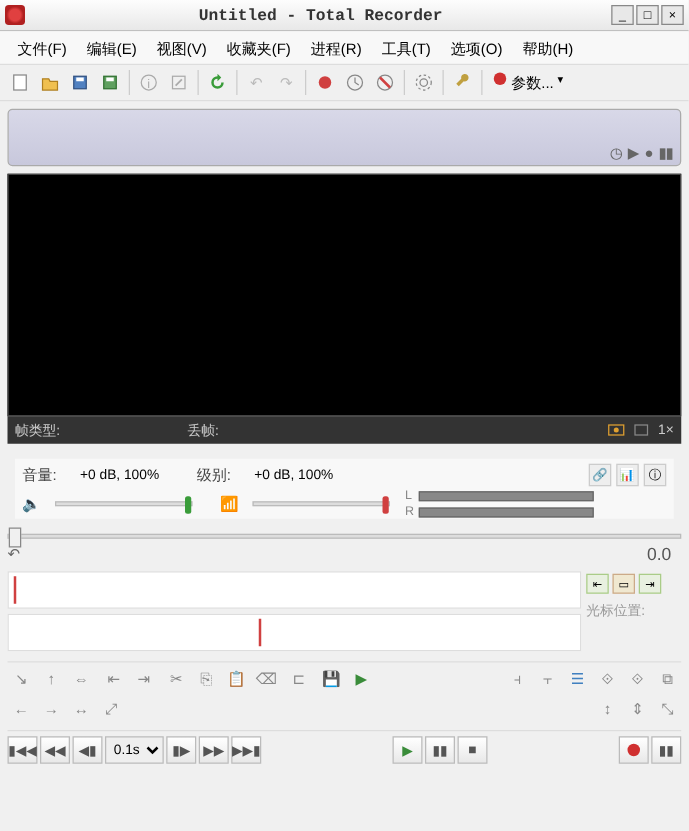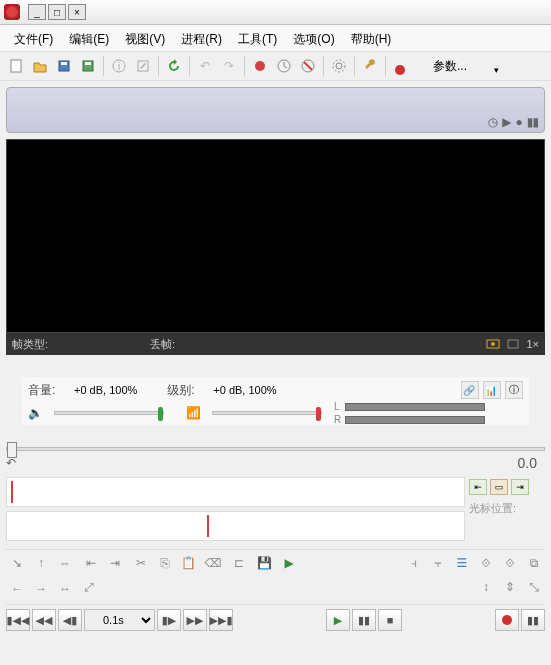--- a/index.html
+++ b/index.html
@@ -6,30 +6,30 @@
 body { width: 551px; height: 665px; font-family: "Microsoft YaHei", Arial, sans-serif; font-size: 12px; background: #f0f0f0; overflow: hidden; }
 .titlebar { height: 25px; background: linear-gradient(#fdfdfd,#e8e8e8); display: flex; align-items: center; padding: 0 4px; border-bottom: 1px solid #c0c0c0; }
 .titlebar .app-icon { width: 16px; height: 16px; margin-right: 6px; background: radial-gradient(circle,#e04040 40%,#b02020 60%); border-radius: 3px; }
 .titlebar .title { flex: 1; text-align: center; font-family: "Courier New", monospace; font-weight: bold; color: #333; font-size: 13px; }
 .titlebar .winbtn { width: 18px; height: 16px; margin-left: 2px; border: 1px solid #888; background: #e8e8e8; display: flex; align-items: center; justify-content: center; font-size: 10px; cursor: pointer; }
 .menubar { display: flex; flex-wrap: wrap; padding: 3px 6px 0; background: #f8f8f8; border-bottom: 1px solid #ddd; }
 .menubar .menu-item { padding: 3px 8px; cursor: pointer; font-size: 12px; }
 .toolbar { display: flex; align-items: center; padding: 3px 4px; background: #f0f0f0; border-bottom: 1px solid #ddd; }
 .toolbar .tbtn { width: 22px; height: 22px; margin: 0 1px; border: 1px solid transparent; display: flex; align-items: center; justify-content: center; cursor: pointer; font-size: 12px; }
 .toolbar .sep { width: 1px; height: 20px; background: #ccc; margin: 0 3px; }
-.param-btn { padding: 2px 6px; display: flex; align-items: flex-end; cursor: pointer; gap: 24px; }
+.param-btn { padding: 2px 6px; display: flex; align-items: flex-start; cursor: pointer; }
 .red-dot { width: 10px; height: 10px; background: #d03030; border-radius: 50%; margin-right: 4px; }
 .panel { margin: 6px; background: linear-gradient(#d8d8e8,#c8c8dc); border: 1px solid #aaa; border-radius: 4px; height: 46px; position: relative; }
 .panel-icons { position: absolute; right: 6px; bottom: 3px; display: flex; gap: 4px; color: #666; font-size: 12px; }
 .video-area { margin: 0 6px; background: #000; height: 194px; border: 1px solid #444; }
 .statusbar { margin: 0 6px; background: #333; color: #ccc; height: 22px; display: flex; align-items: center; padding: 0 6px; font-size: 11px; }
 .statusbar .seg { flex: 0 0 auto; }
 .statusbar .fill { flex: 1; }
 .statusbar .ic { width: 14px; height: 14px; margin-left: 6px; }
-.controls { margin: 22px; background: #f8f8f8; }
+.controls { margin: 12px; background: #f8f8f8; }
 .vol-row { display: flex; align-items: center; padding: 4px 6px 0; }
 .vol-label { width: 38px; color: #444; }
 .vol-val { font-size: 11px; margin: 0 8px; }
 .slider-body { flex: 1 1 auto; max-width: 110px; height: 4px; background: #ddd; border: 1px solid #bbb; position: relative; margin: 0 6px; }
 .slider-body .thumb { position: absolute; right: 0; top: -5px; width: 5px; height: 14px; background: #3a9c3a; border-radius: 2px; }
 .slider-body .thumb.red { background: #d04040; }
 .meter { display: flex; flex-direction: column; gap: 2px; margin-left: 6px; }
 .meter .row { display: flex; align-items: center; gap: 3px; }
 .meter .lbl { font-size: 10px; color: #888; width: 8px; }
 .meter .bar { width: 140px; height: 8px; background: #888; border: 1px solid #666; }
@@ -49,44 +49,46 @@
 .vert-icons { display: flex; gap: 3px; margin-bottom: 6px; }
 .mini-ic { width: 18px; height: 16px; background: #e8f0e0; border: 1px solid #ac8; font-size: 9px; display: flex; align-items: center; justify-content: center; }
 .cursor-lbl { color: #999; font-size: 11px; }
 .edit-toolbar { margin: 4px 6px 0; display: flex; flex-wrap: wrap; gap: 2px; padding: 3px 0; border-top: 1px solid #ddd; }
 .etbtn { width: 22px; height: 20px; display: flex; align-items: center; justify-content: center; color: #888; cursor: pointer; font-size: 12px; }
 .etbtn.g { color: #3a8c3a; }
 .playback { margin: 4px 6px 6px; display: flex; align-items: center; gap: 2px; padding: 4px 0; border-top: 1px solid #ddd; }
 .pbtn { width: 24px; height: 22px; border: 1px solid #bbb; background: linear-gradient(#fff,#e8e8e8); display: flex; align-items: center; justify-content: center; cursor: pointer; color: #555; font-size: 11px; }
 .pbtn.rec { color: #d03030; }
 .pbtn.rec .dot { width: 10px; height: 10px; background: #d03030; border-radius: 50%; }
-.interval-sel { height: 22px; border: 1px solid #bbb; font-size: 11px; padding: 0 14px; }
+.interval-sel { height: 22px; border: 1px solid #bbb; font-size: 11px; padding: 0 2px; }
 .flex-gap { flex: 1; }
 svg { display: block; }
 </style>
 </head>
 <body>
 
 <div class="titlebar">
   <div class="app-icon"></div>
+  <div class="title">Untitled - Total Recorder</div>
   <div class="winbtn">
       <span>_</span>
     </div>
   <div class="winbtn">
       <span>□</span>
     </div>
   <div class="winbtn">
       <span>×</span>
     </div>
 </div>
 
 <div class="menubar">
   <div class="menu-item">文件(F)</div>
   <div class="menu-item">编辑(E)</div>
   <div class="menu-item">视图(V)</div>
+  <div class="menu-item">收藏夹(F)</div>
   <div class="menu-item">进程(R)</div>
   <div class="menu-item">工具(T)</div>
   <div class="menu-item">选项(O)</div>
   <div class="menu-item">帮助(H)</div>
 </div>
 
 <div class="toolbar">
   <div class="tbtn">
       <svg width="14" height="14">
         <rect x="2" y="1" width="10" height="12" fill="#fff" stroke="#888"></rect>

